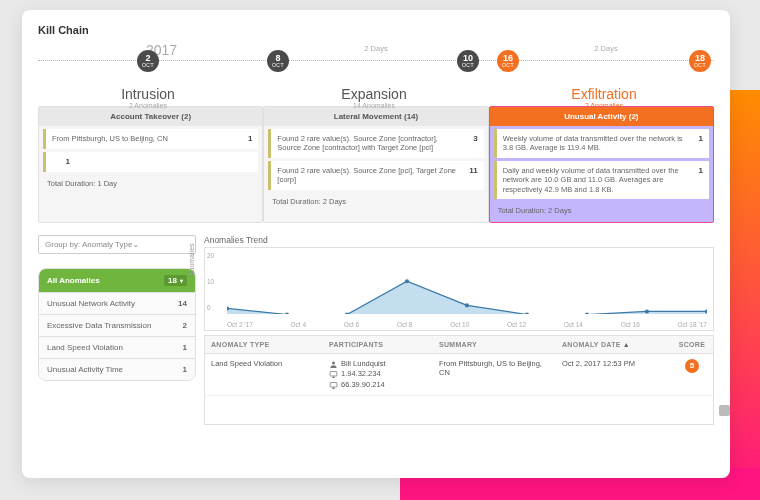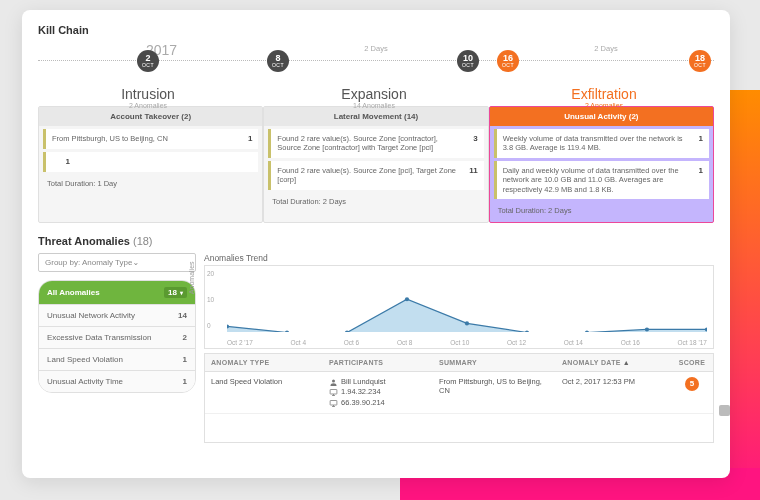--- a/index.html
+++ b/index.html
@@ -49,21 +49,21 @@
 .prow .cnt{width:14px;text-align:right;font-weight:700;color:#444;font-size:8px;margin-left:4px}
 .pfoot{padding:7px 8px;font-size:7.5px;color:#666}
 .pfoot b{font-weight:400}
 
 
 .section-title{font-size:11px;font-weight:600;color:#333;margin:0 0 6px}
 .section-title .count{color:#888;font-weight:400}
 .threat-grid{display:flex;gap:8px;height:190px}
 .tg-left{width:158px;display:flex;flex-direction:column}
 .groupby{border:1px solid #ccc;border-radius:2px;padding:4px 6px;font-size:8px;color:#888;display:flex;justify-content:flex-start;align-items:center;background:#fff}
-.filter-list{margin-top:8px;border:1px solid var(--border);border-radius:14px;overflow:hidden}
+.filter-list{margin-top:14px;border:1px solid var(--border);border-radius:8px;overflow:hidden}
 .filter-item{display:flex;justify-content:space-between;align-items:center;padding:6px 8px;font-size:8px;color:#666;border-top:1px solid var(--border);background:#fafafa}
 .filter-item:first-child{border-top:none}
 .filter-item.active{background:var(--green);color:#fff;font-weight:600}
 .filter-item .num{font-weight:700}
 .filter-item.active .num{background:#5a9a30;padding:1px 4px;border-radius:2px}
 .caret{font-size:6px;margin-left:3px}
 
 .tg-right{flex:1;display:flex;flex-direction:column}
 .chart-title{font-size:8.5px;color:#666;margin-bottom:2px}
 .chart-box{border:1px solid var(--border);height:84px;position:relative;background:#fff;margin-bottom:4px}
@@ -182,23 +182,20 @@
           </div>
         <div class="prow">
             <div class="txt">Daily and weekly volume of data transmitted over the network are 10.0 GB and 11.0 GB. Averages are respectively 42.9 MB and 1.8 KB.</div>
             <div class="cnt">1</div>
           </div>
         <div class="pfoot"><b>Total Duration:</b> <span>2 Days</span></div>
       </div>
     </div>
   </div>
 
-  <div class="section-title">
-    <span>Threat Anomalies</span>&nbsp;<span class="count">(18)</span>
-  </div>
 
   <div class="threat-grid">
     <div class="tg-left">
       <div class="groupby">
         <span>Group by: Anomaly Type</span>
         <span>⌄</span>
       </div>
       <div class="filter-list">
         <div class="filter-item active">
             <span>All Anomalies</span>

